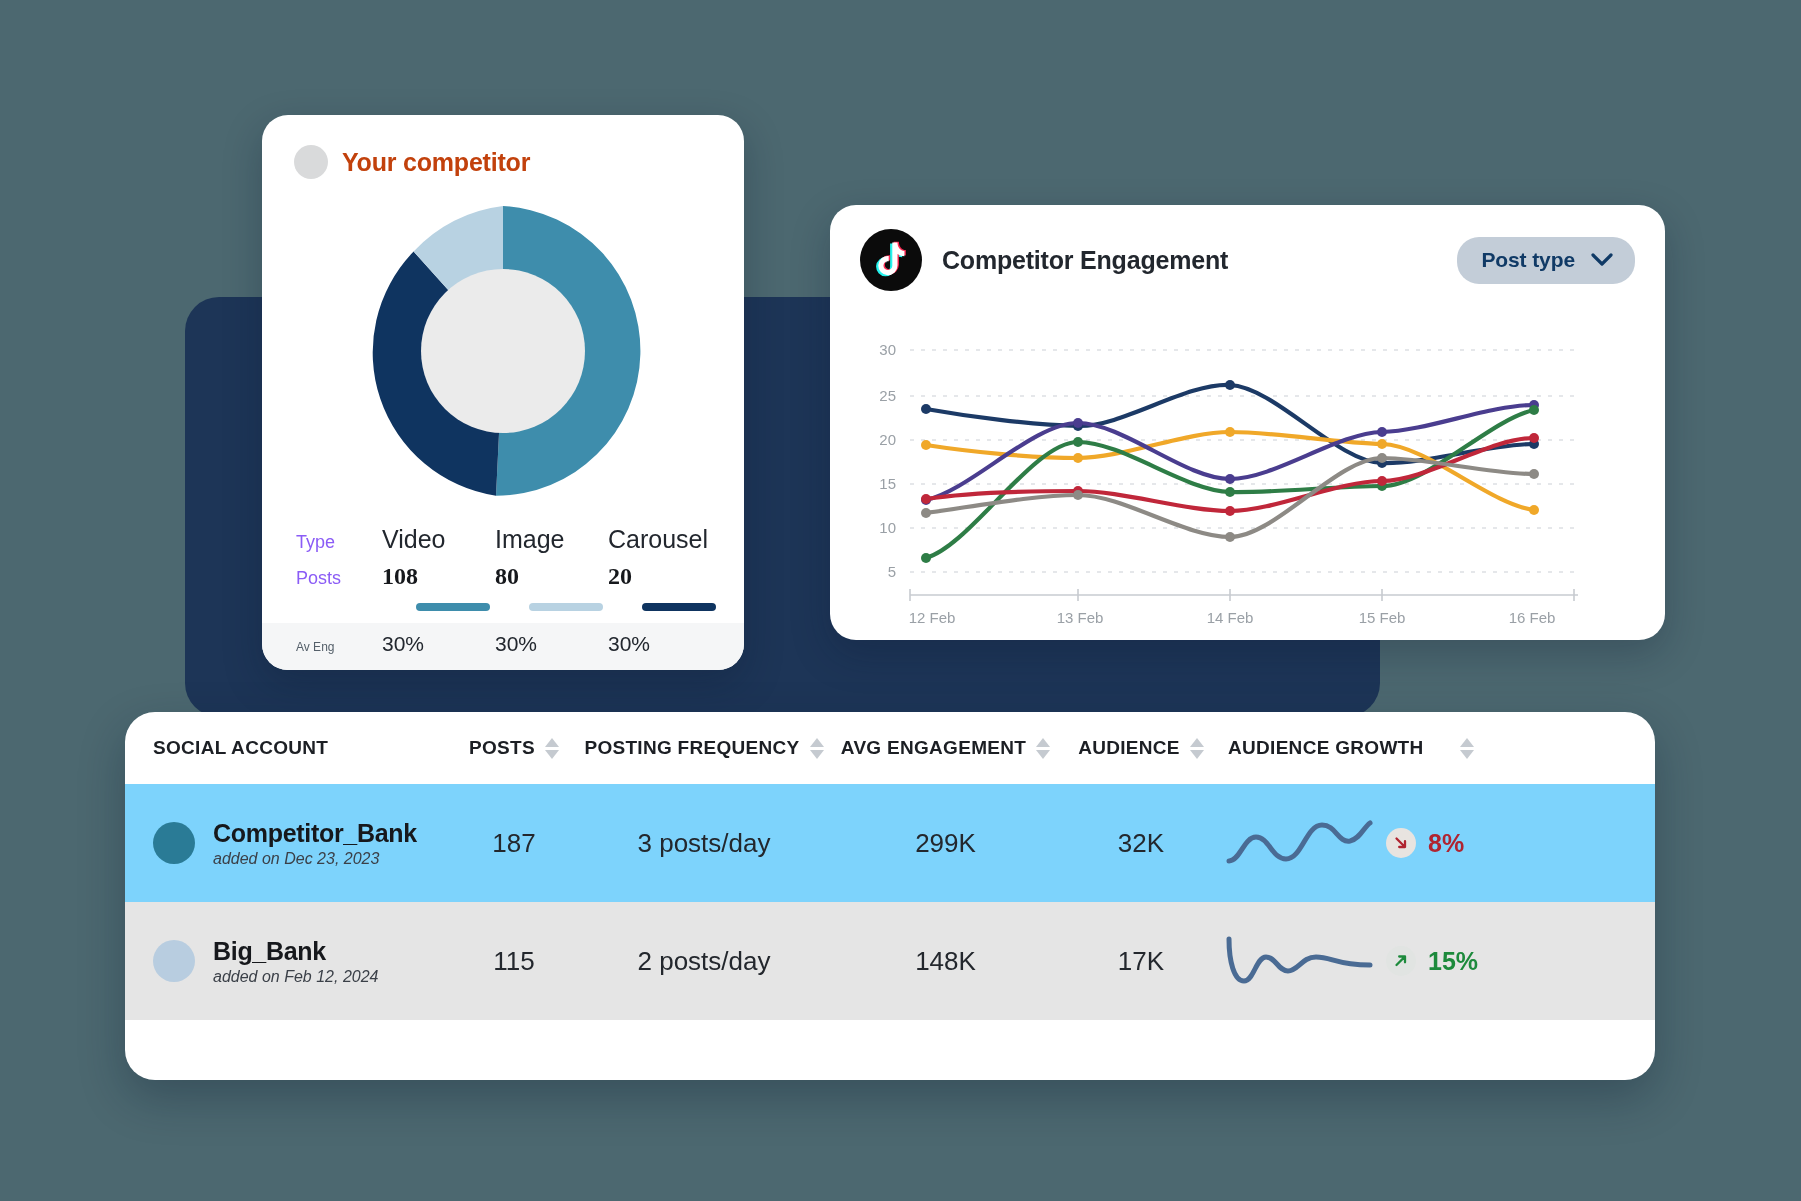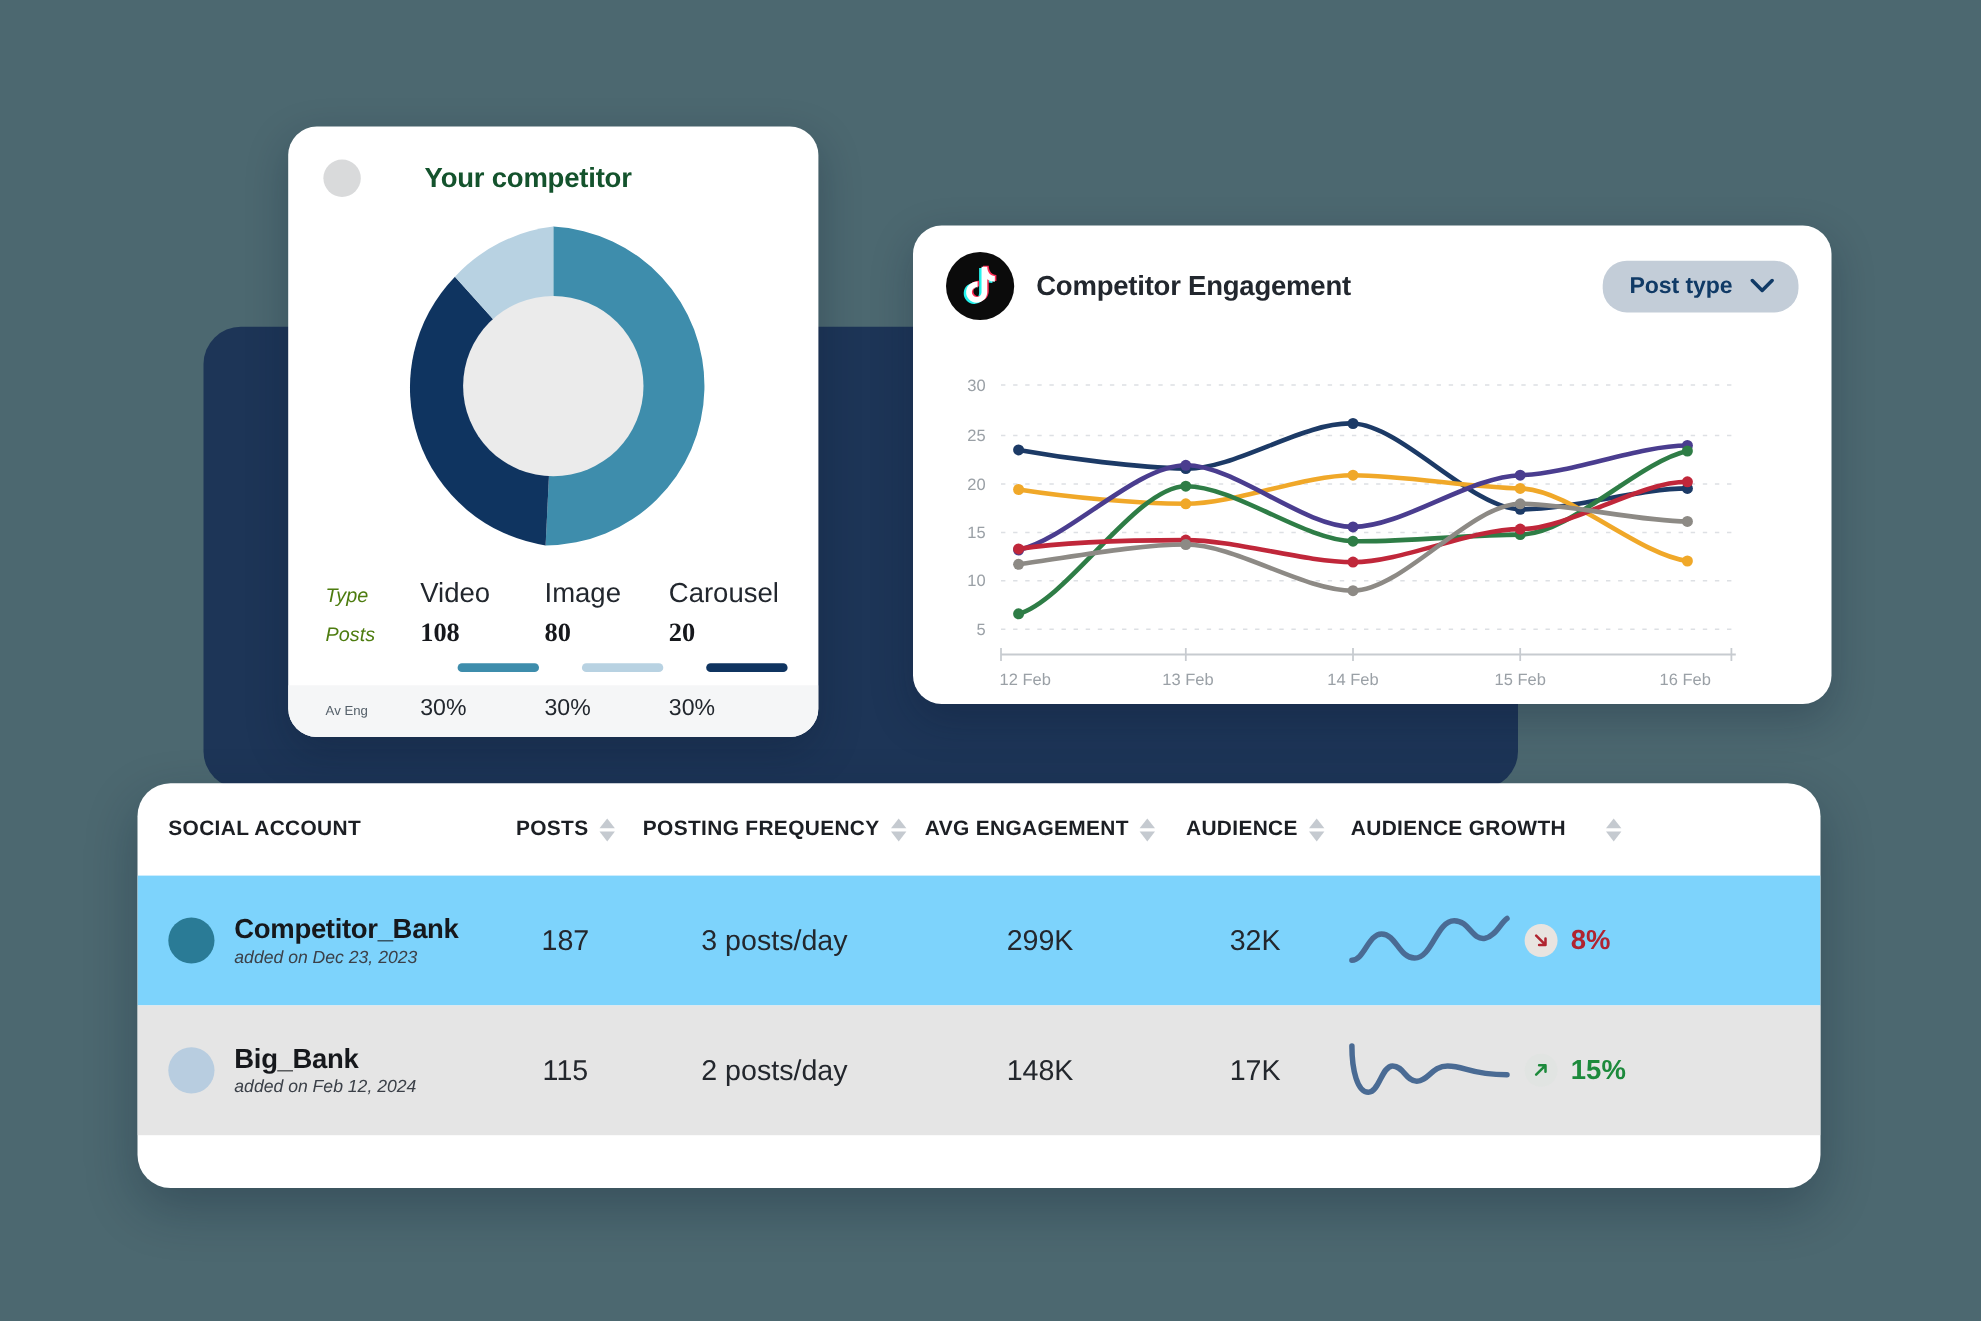--- a/index.html
+++ b/index.html
@@ -33,39 +33,38 @@
   }
   .donut-head {
     display: flex; align-items: center; gap: 14px;
     padding: 30px 0 0 32px;
   }
   .dot-grey {
     width: 34px; height: 34px; border-radius: 50%;
     background: #d9dadb; flex: 0 0 auto;
   }
   .donut-title {
-    font-size: 25px; font-weight: bold; color: #14532d;
+    font-size: 25px; font-weight: bold; color: #c2410c;
     letter-spacing: -.2px;
-    margin-left: 44px;
   }
   .donut-wrap {
     position: relative; width: 300px; height: 300px;
     margin: 22px auto 0 auto;
   }
   .donut-wrap svg { display: block; }
 
   
   .legend {
     position: absolute; left: 0; right: 0; bottom: 0;
   }
   .legend-rows { padding: 0 0 0 34px; }
   .lrow { display: flex; align-items: baseline; height: 38px; }
   .lrow .lbl {
     width: 86px; flex: 0 0 86px;
-    font-size: 18px; color: #4d7c0f; font-style: italic;
+    font-size: 18px; color: #8b5cf6;
   }
   .lrow .cell {
     width: 113px; flex: 0 0 113px;
   }
   .lrow.type .cell { font-size: 25px; color: #22272e; }
   .lrow.posts .cell { font-size: 24px; font-weight: bold; color: #16181c; font-family: Liberation Serif, serif; }
   .bars { display: flex; padding: 2px 0 12px 120px; }
   .barcell { width: 113px; flex: 0 0 113px; }
   .bar { height: 8px; border-radius: 4px; width: 74px; }
   .aveng-strip {
@@ -107,21 +106,21 @@
   .plot svg { display: block; }
 
   
   #table-card {
     left: 125px; top: 712px;
     width: 1530px; height: 368px;
     border-radius: 30px;
     box-shadow: 0 18px 46px rgba(10,25,45,.30);
     overflow: hidden;
   }
-  .thead { display: flex; align-items: center; height: 84px; padding: 0 0 0 28px; border-radius: 11px; }
+  .thead { display: flex; align-items: center; height: 72px; padding: 0 0 0 28px; border-radius: 11px; }
   .th {
     font-size: 19px; font-weight: bold; color: #1c1f24;
     letter-spacing: .3px; display: flex; align-items: center; gap: 10px;
     cursor: pointer;
   }
   .sortbox { display: inline-flex; flex-direction: column; gap: 3px; }
   .sortbox i {
     display: block; width: 0; height: 0;
     border-left: 7px solid transparent; border-right: 7px solid transparent;
   }

